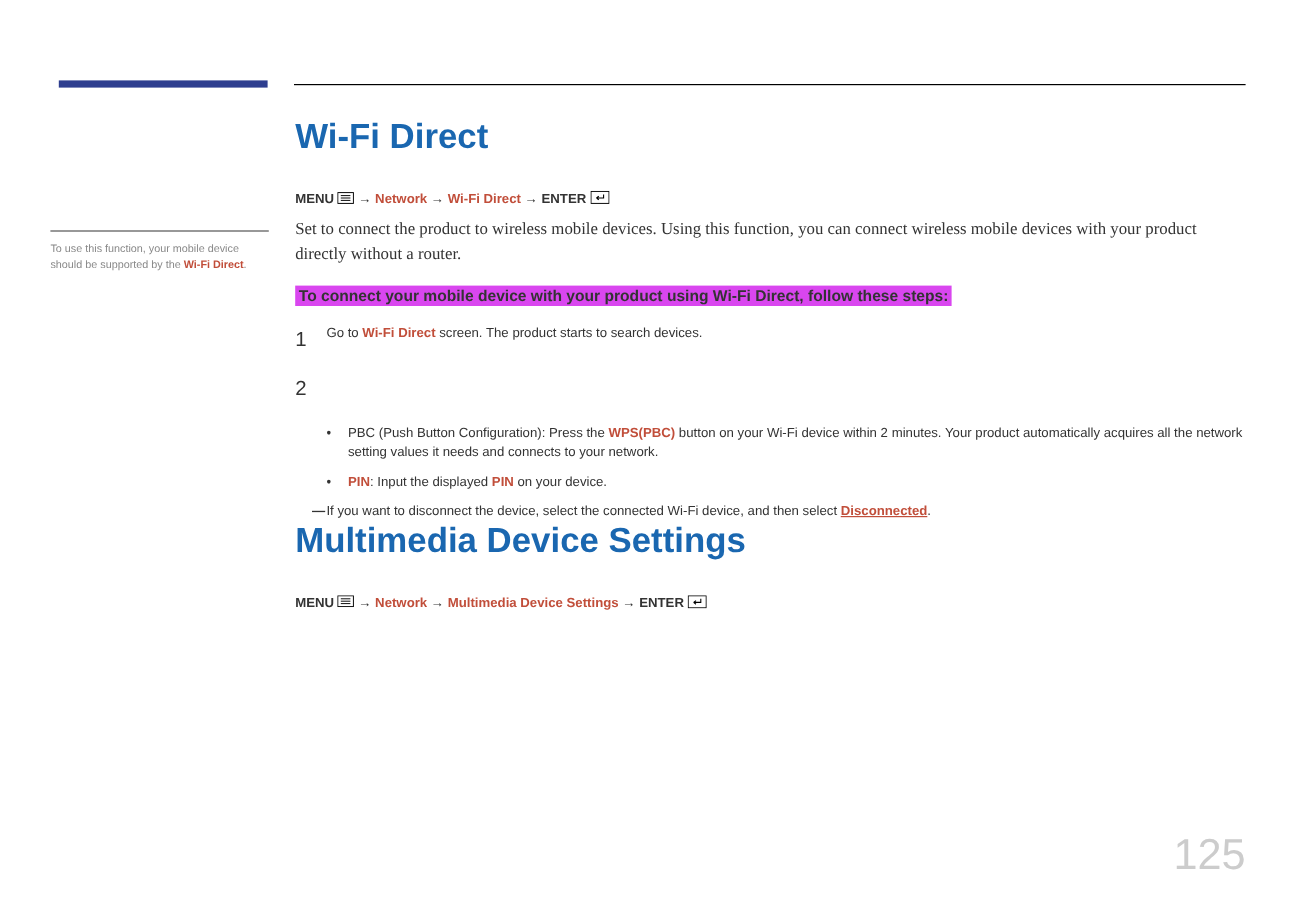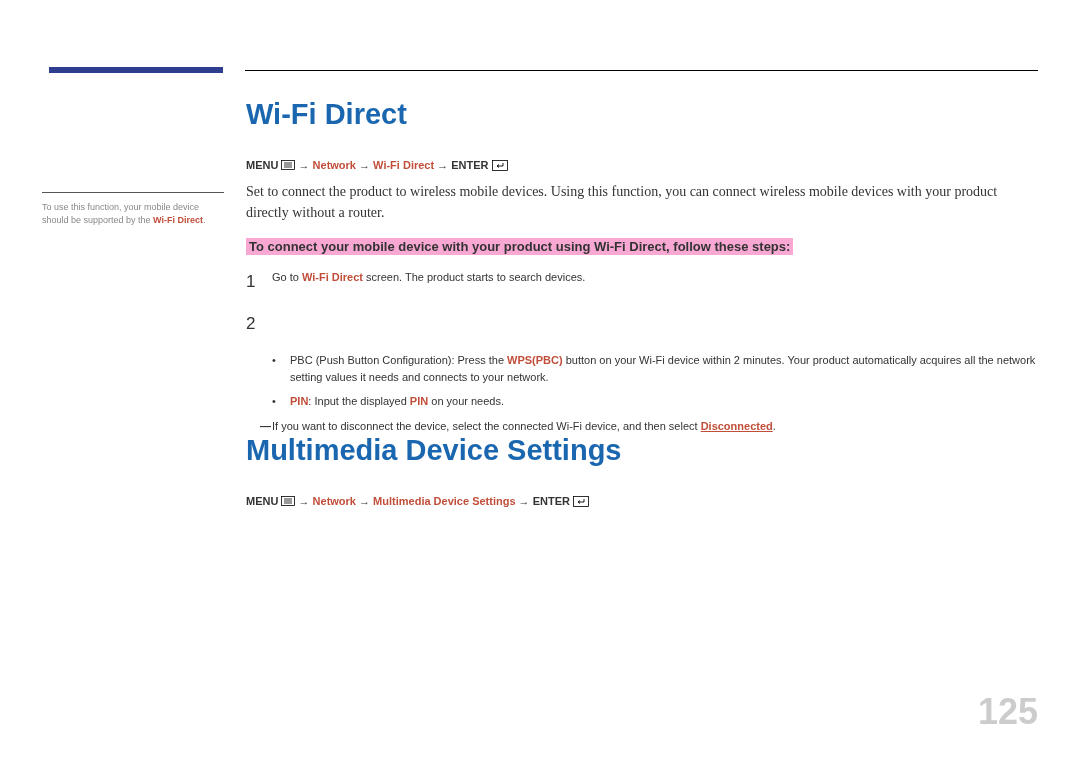--- a/index.html
+++ b/index.html
@@ -49,21 +49,21 @@
     }
     .nav-path .accent { color: #c14e3a; font-weight: bold; }
     .intro-text {
       font-size: 14px;
       line-height: 1.5;
       margin-bottom: 14px;
       font-family: Liberation Serif, serif;
     }
     .highlight-box {
       display: inline;
-      background: #f9a8d4;
+      background: #d946ef;
       font-size: 13px;
       font-weight: bold;
       padding: 1px 3px;
       line-height: 1.6;
     }
     .steps {
       margin-top: 12px;
     }
     .step {
       display: flex;
@@ -122,21 +122,21 @@
     .icon-box {
       display: inline-block;
       vertical-align: middle;
     }
     .page-num {
       position: absolute;
       right: 42px;
       bottom: 30px;
       font-size: 36px;
       color: #ccc;
-      font-weight: 700;
+      font-weight: 400;
     }
   </style>
 </head>
 <body>
 
 <div class="page">
   <div class="top-marker"></div>
   <div class="top-rule"></div>
 
   <div class="sidebar-note">
@@ -187,21 +187,21 @@
     <div class="bullets">
       <div class="bullet">
         <div class="dot">•</div>
         <div>
           <span>PBC (Push Button Configuration): Press the </span><span class="accent">WPS(PBC)</span><span> button on your Wi-Fi device within 2 minutes. Your product automatically acquires all the network setting values it needs and connects to your network.</span>
         </div>
       </div>
       <div class="bullet">
         <div class="dot">•</div>
         <div>
-          <span class="accent">PIN</span><span>: Input the displayed </span><span class="accent">PIN</span><span> on your needs.</span>
+          <span class="accent">PIN</span><span>: Input the displayed </span><span class="accent">PIN</span><span> on your device.</span>
         </div>
       </div>
     </div>
 
     <div class="note">
       <div class="dash">―</div>
       <div>
         <span>If you want to disconnect the device, select the connected Wi-Fi device, and then select </span><span class="accent">Disconnected</span><span>.</span>
       </div>
     </div>

